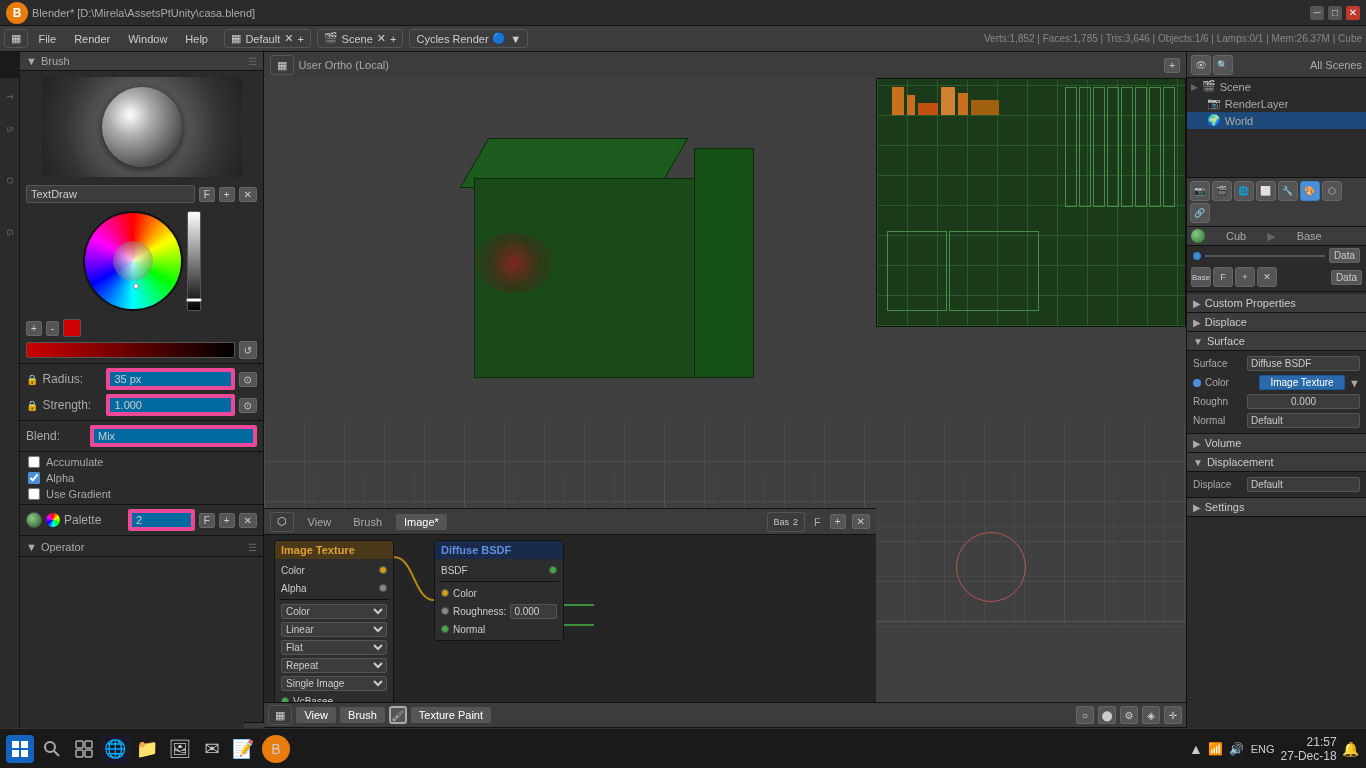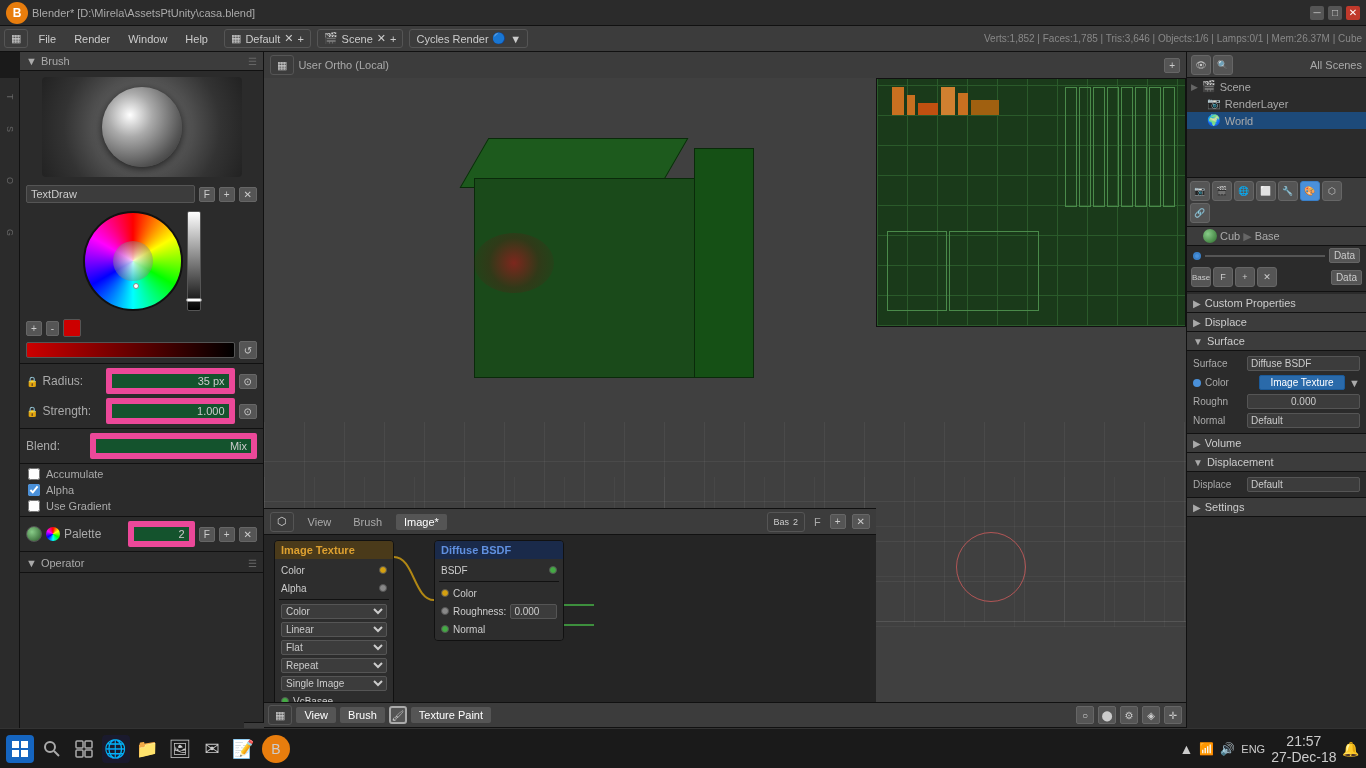--- a/index.html
+++ b/index.html
@@ -222,27 +222,27 @@
       gap: 4px;
       min-height: 20px;
     }
     .prop-label {
       color: #aaa;
       min-width: 60px;
       font-size: 12px;
     }
     .prop-field {
       flex: 1;
-      background: #14532d;
-      border: 6px solid #ec4899;
+      background: #0369a1;
+      border: 4px solid #ec4899;
       color: #ccc;
       padding: 1px 4px;
       font-size: 11px;
       border-radius: 2px;
-      text-align: right;
+      text-align: left;
     }
     .lock-icon {
       color: #888;
       font-size: 10px;
     }
     .small-btn {
       background: #555;
       border: 1px solid #666;
       border-radius: 2px;
       padding: 1px 4px;
@@ -611,22 +611,22 @@
       gap: 2px;
       background: #3c3c3c;
       border-bottom: 1px solid #111;
       flex-shrink: 0;
     }
 
     
     .breadcrumb-bar {
       display: flex;
       align-items: center;
-      padding: 2px 16px;
-      gap: 3px;
+      padding: 2px 4px;
+      gap: 21px;
       background: #3c3c3c;
       border-bottom: 1px solid #111;
       font-size: 11px;
       color: #aaa;
       flex-shrink: 0;
     }
     .bc-sep { color: #666; }
 
     
     .section-header {
@@ -781,21 +781,21 @@
       flex-shrink: 0;
     }
     .taskbar-spacer { flex: 1; }
     .sys-tray {
       display: flex;
       align-items: center;
       gap: 6px;
       color: #ccc;
       font-size: 11px;
     }
-    .clock { text-align: center; font-size: 14px; color: #ccc; }
+    .clock { text-align: right; font-size: 12px; color: #ccc; }
 
     
     .vsidebar {
       position: absolute;
       top: 26px; left: 0;
       width: 20px;
       height: calc(100% - 26px);
       background: #2b2b2b;
       border-right: 1px solid #111;
       display: flex;

